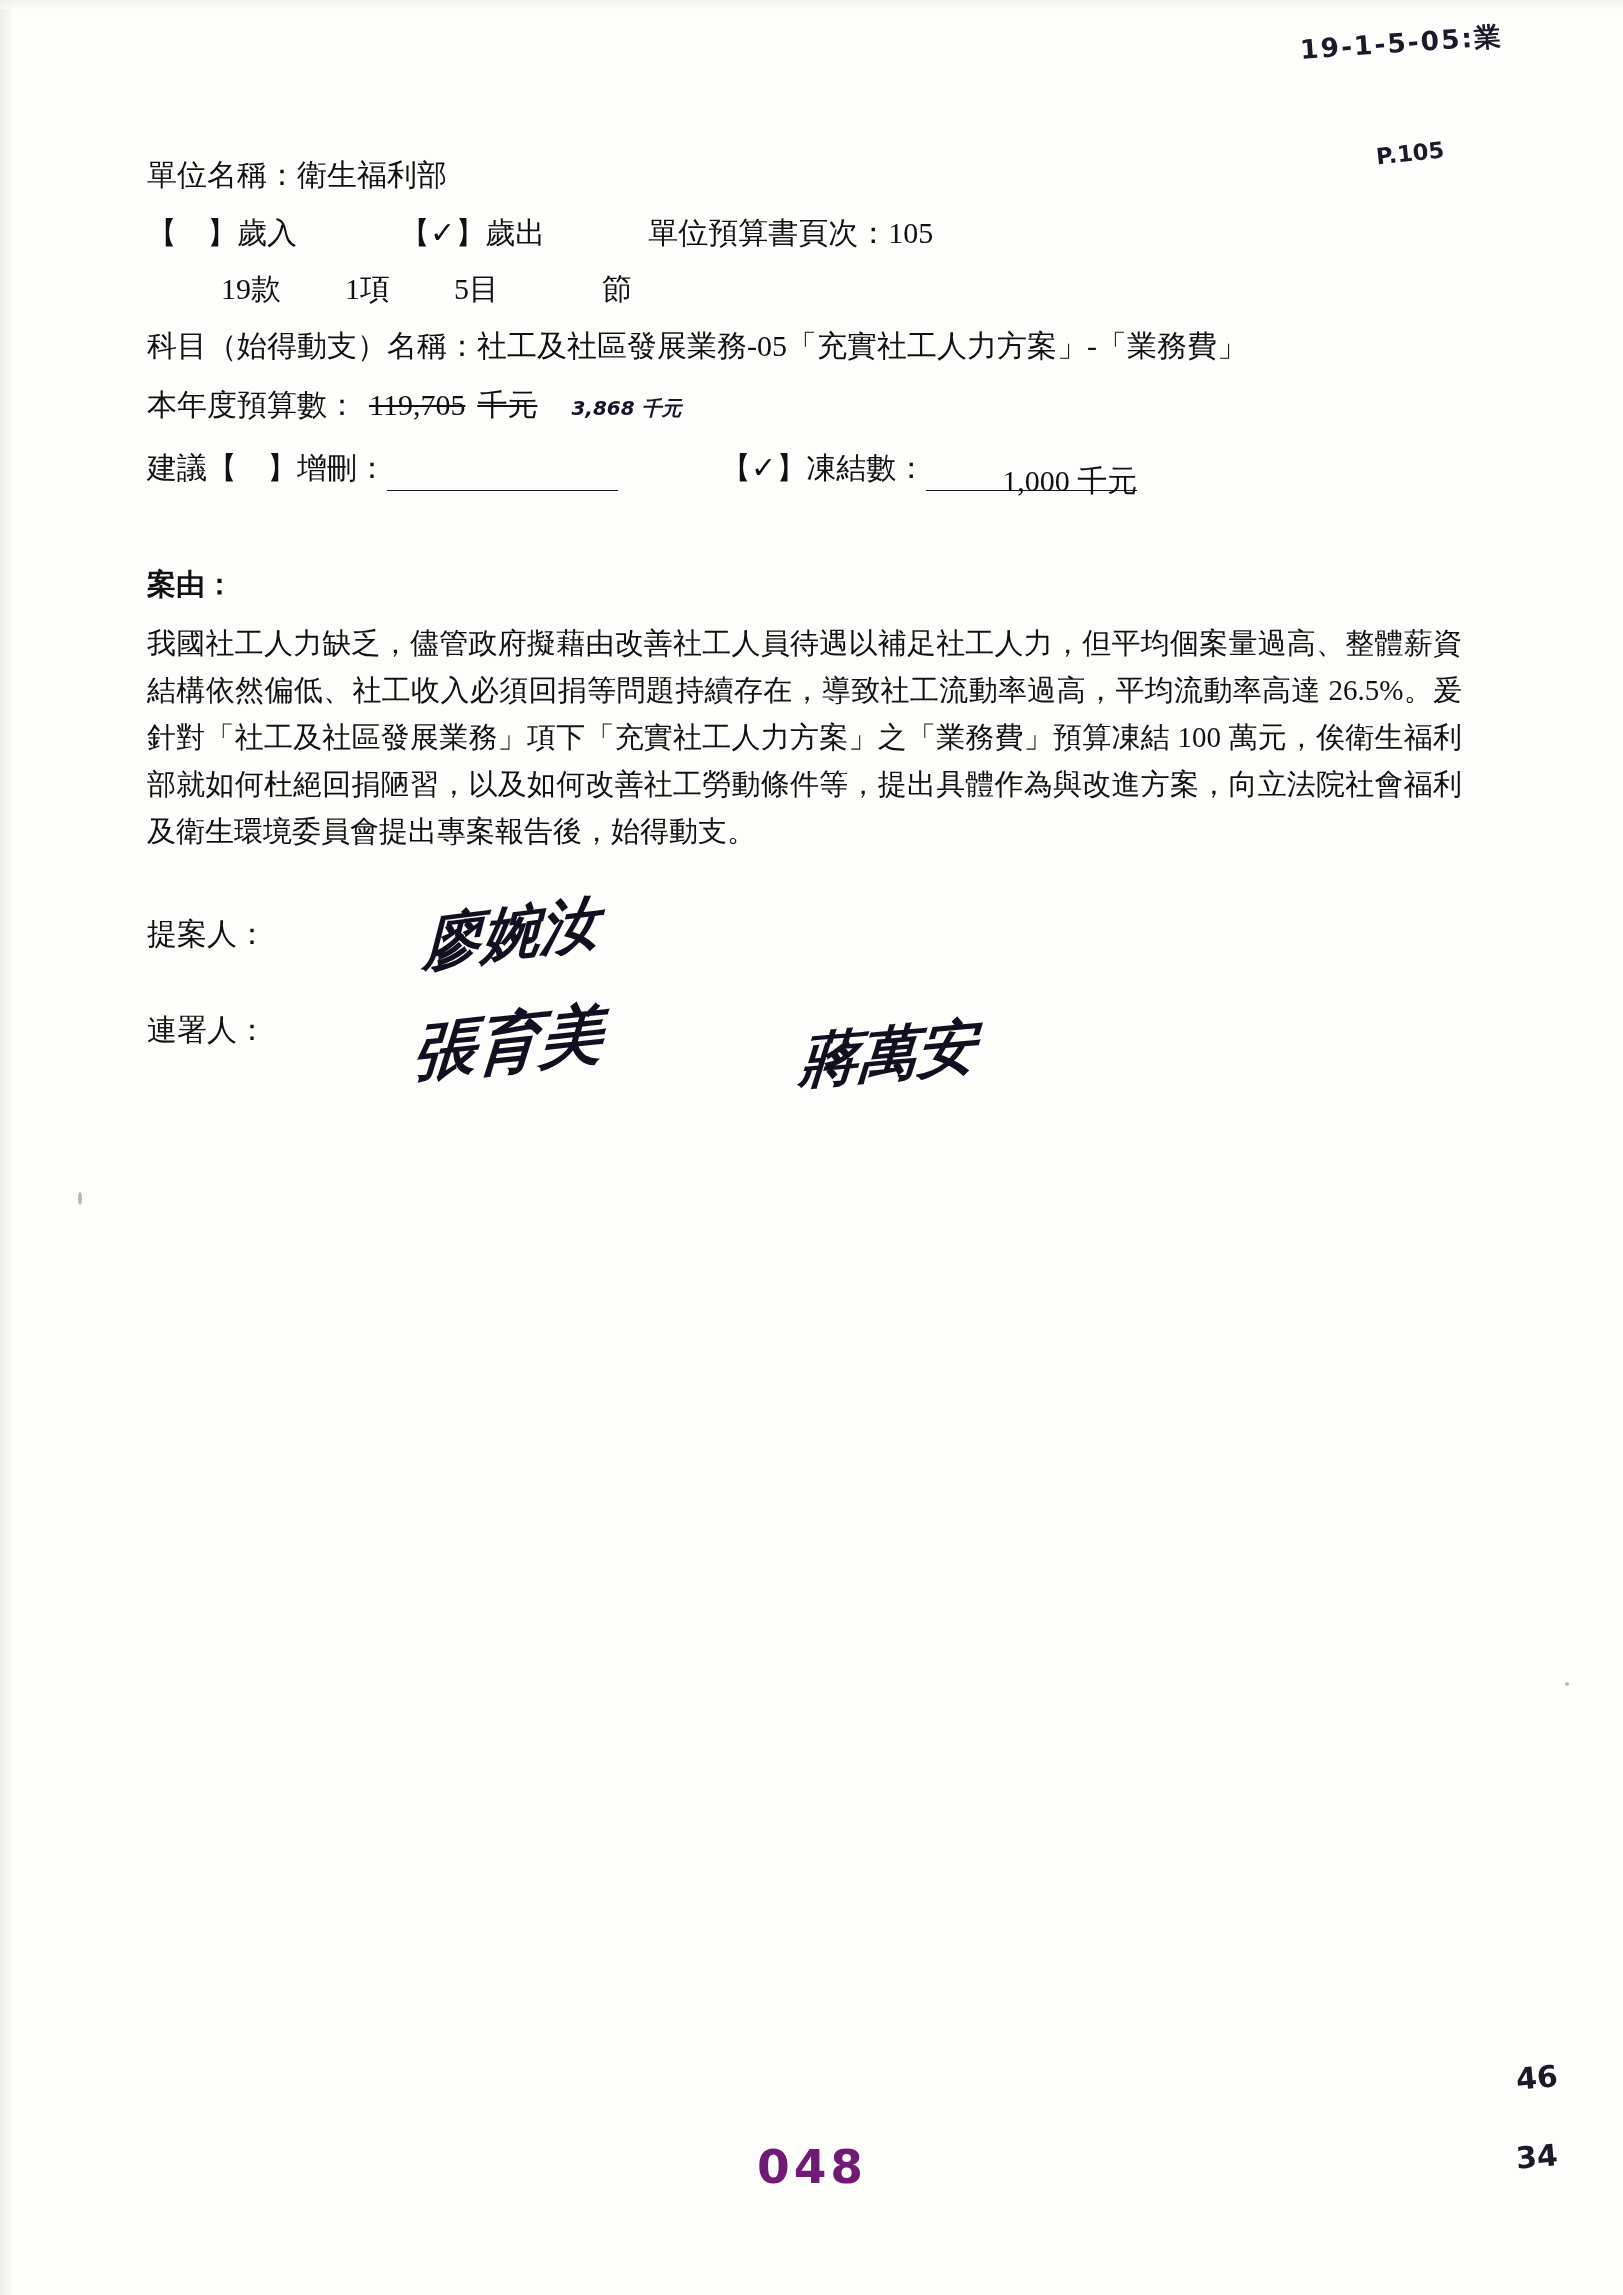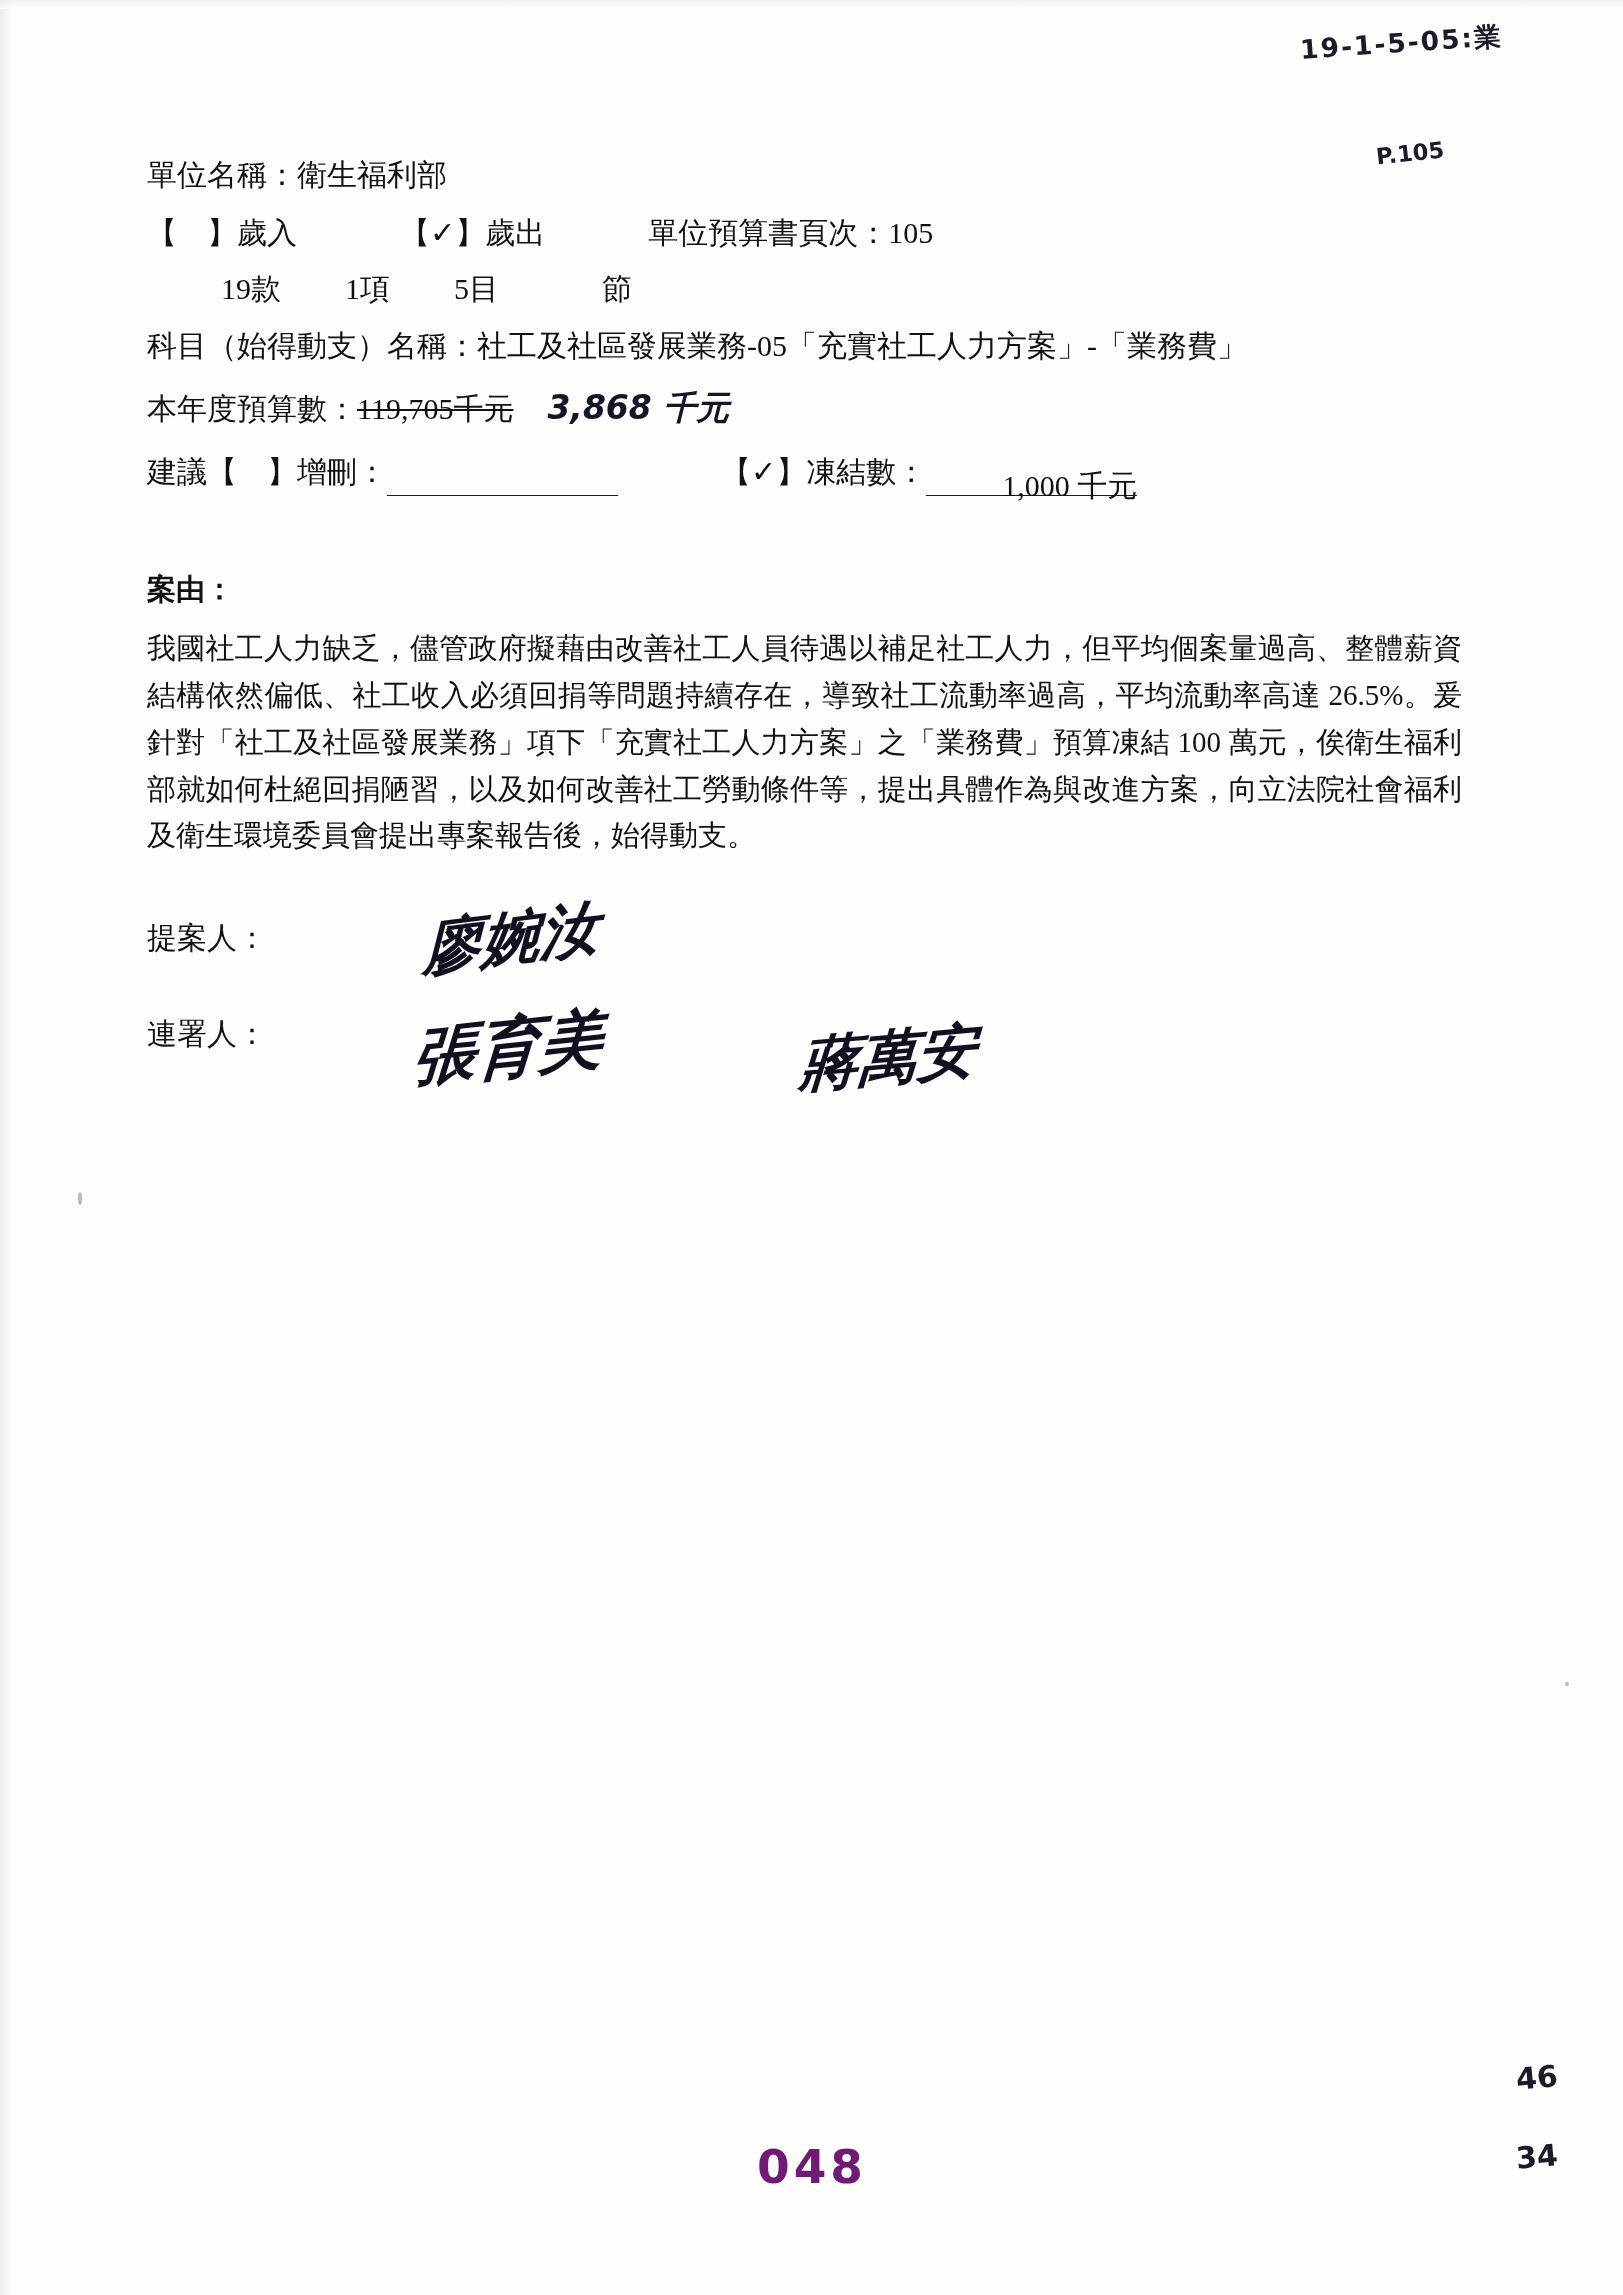--- a/index.html
+++ b/index.html
@@ -79,20 +79,21 @@
     min-width: 211px;
     border-bottom: 1.5px solid #1a1a1a;
     height: 32px;
     vertical-align: bottom;
     text-align: right;
   }
 
   .strike {
     text-decoration: line-through;
     text-decoration-thickness: 1.5px;
+    margin-left: 12px;
   }
 
   
   .ann {
     position: absolute;
     font-family: "DejaVu Sans", sans-serif;
     color: #1a1a2a;
     font-weight: 700;
     white-space: nowrap;
   }
@@ -114,21 +115,21 @@
   }
   .ann-34 {
     left: 1516px; top: 2139px;
     font-size: 30px;
     transform: rotate(-5deg);
   }
   .ann-hand-num {
     font-family: "DejaVu Sans", sans-serif;
     font-style: italic;
     font-weight: 700;
-    font-size: 33px;
+    font-size: 20px;
     color: #15152a;
   }
 
   .case-heading {
     margin-top: 74px;
     font-size: 29px;
     font-weight: bold;
   }
   .case-body {
     margin-top: 14.7px;

